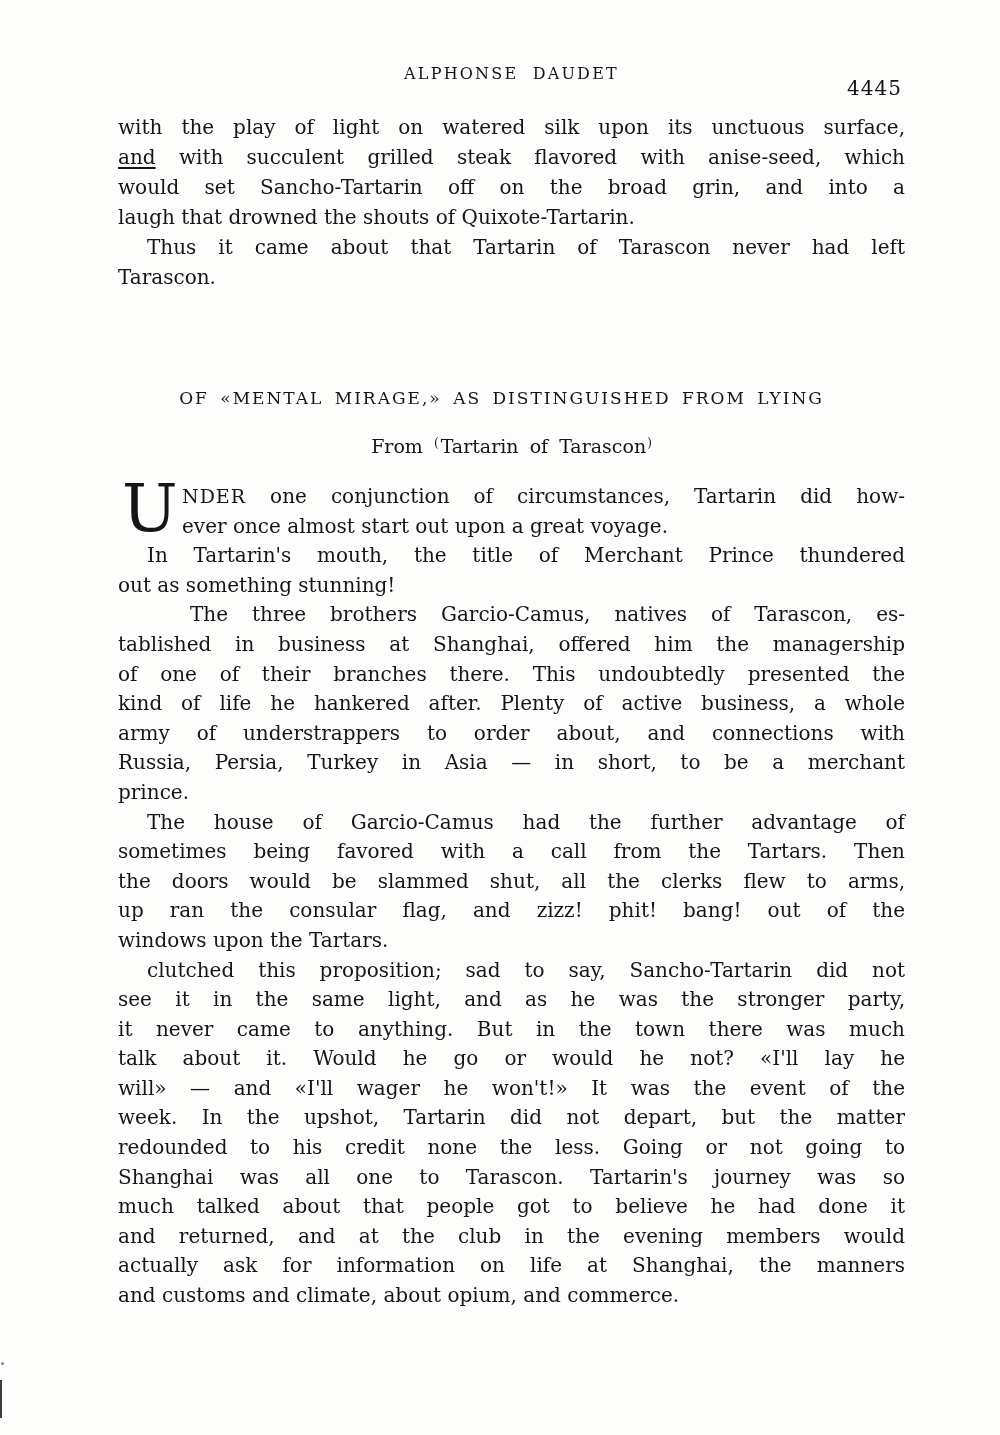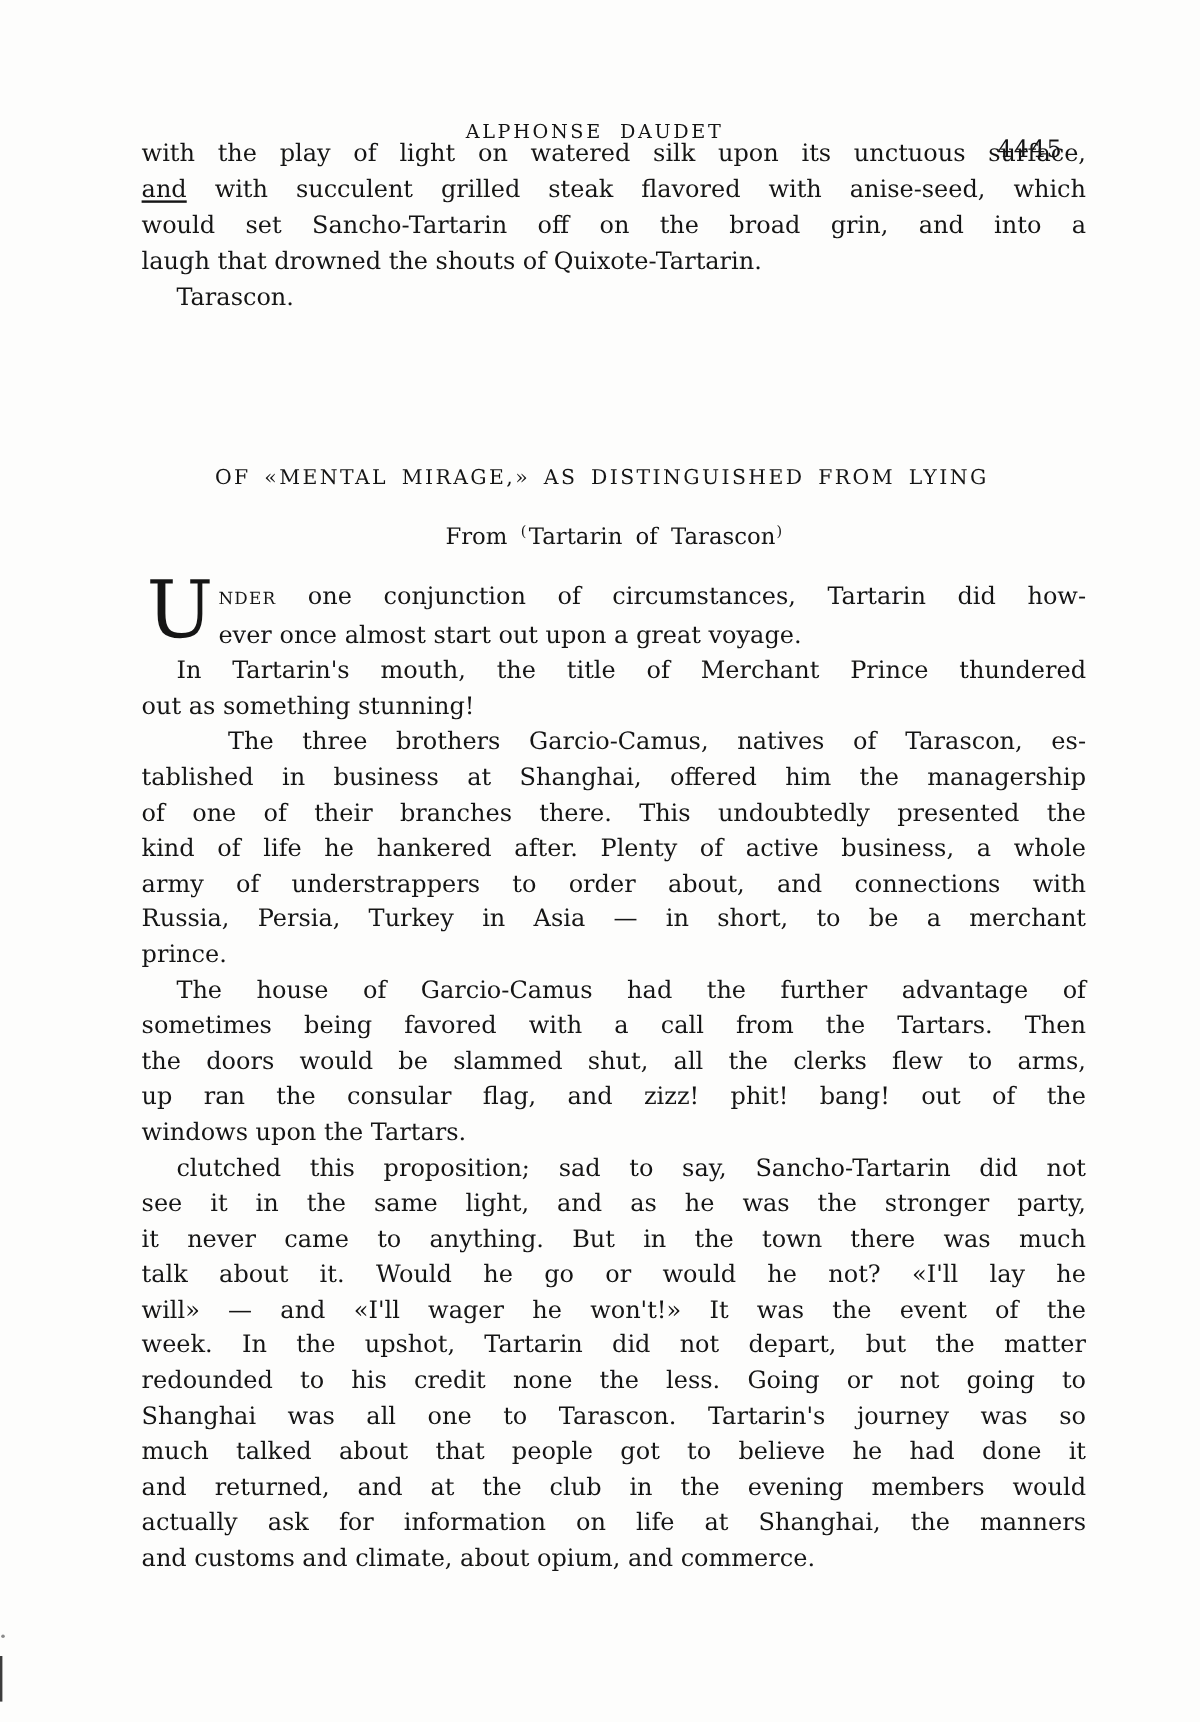--- a/index.html
+++ b/index.html
@@ -8,21 +8,21 @@
     position: relative;
     width: 1000px;
     height: 1435px;
     background: var(--paper);
     overflow: hidden;
     color: var(--ink);
     font-family: "DejaVu Serif", "Liberation Serif", serif;
   }
 
   
-  .runhead-row { position: absolute; top: 64px; left: 102px; width: 787px; margin-top: 36px; }
+  .runhead-row { position: absolute; top: 64px; left: 118px; width: 787px; }
   .runhead {
     display: block; text-align: center;
     font-size: 16px; letter-spacing: 2.2px; word-spacing: 7px;
   }
   .pagenum {
     position: absolute; top: 12px; left: 729px;
     font-size: 20px; letter-spacing: 1px;
   }
 
   
@@ -50,21 +50,21 @@
   .supq { font-size: 12px; vertical-align: 6px; }
   .supq.open { margin-right: 2px; }
   .supq.close { margin-left: 1px; }
 
   
   .dropcap {
     float: left; width: 64px; height: 56px;
     font-size: 66px; line-height: 54px;
     padding-left: 4px; box-sizing: border-box;
   }
-  .sc { font-size: 14px; letter-spacing: 1px; }
+  .sc { font-size: 19px; letter-spacing: 1px; }
 
   
   .artifact-vline { position: absolute; left: 0; top: 1380px; width: 2px; height: 38px; background: #3d3d3d; }
   .artifact-dot   { position: absolute; left: 1px; top: 1362px; width: 3px; height: 3px; background: #8a8a8a; border-radius: 50%; }
 </style>
 </head>
 <body>
 
 <div class="page">
 
@@ -74,20 +74,21 @@
   </div>
 
   <div class="block intro">
     <div class="para">
       <div class="ln">with the play of light on watered silk upon its unctuous surface,</div>
       <div class="ln"><span class="uword">and</span> <span>with succulent grilled steak flavored with anise-seed, which</span></div>
       <div class="ln">would set Sancho-Tartarin off on the broad grin, and into a</div>
       <div class="ln end">laugh that drowned the shouts of Quixote-Tartarin.</div>
     </div>
     <div class="para indent">
+        <div class="ln">Thus it came about that Tartarin of Tarascon never had left</div>
         <div class="ln end">Tarascon.</div>
       </div>
   </div>
 
   <div class="heading">OF «MENTAL MIRAGE,» AS DISTINGUISHED FROM LYING</div>
 
   <div class="source">
     <span>From</span>
     <span class="supq open">(</span><span>Tartarin of Tarascon</span><span class="supq close">)</span>
   </div>

